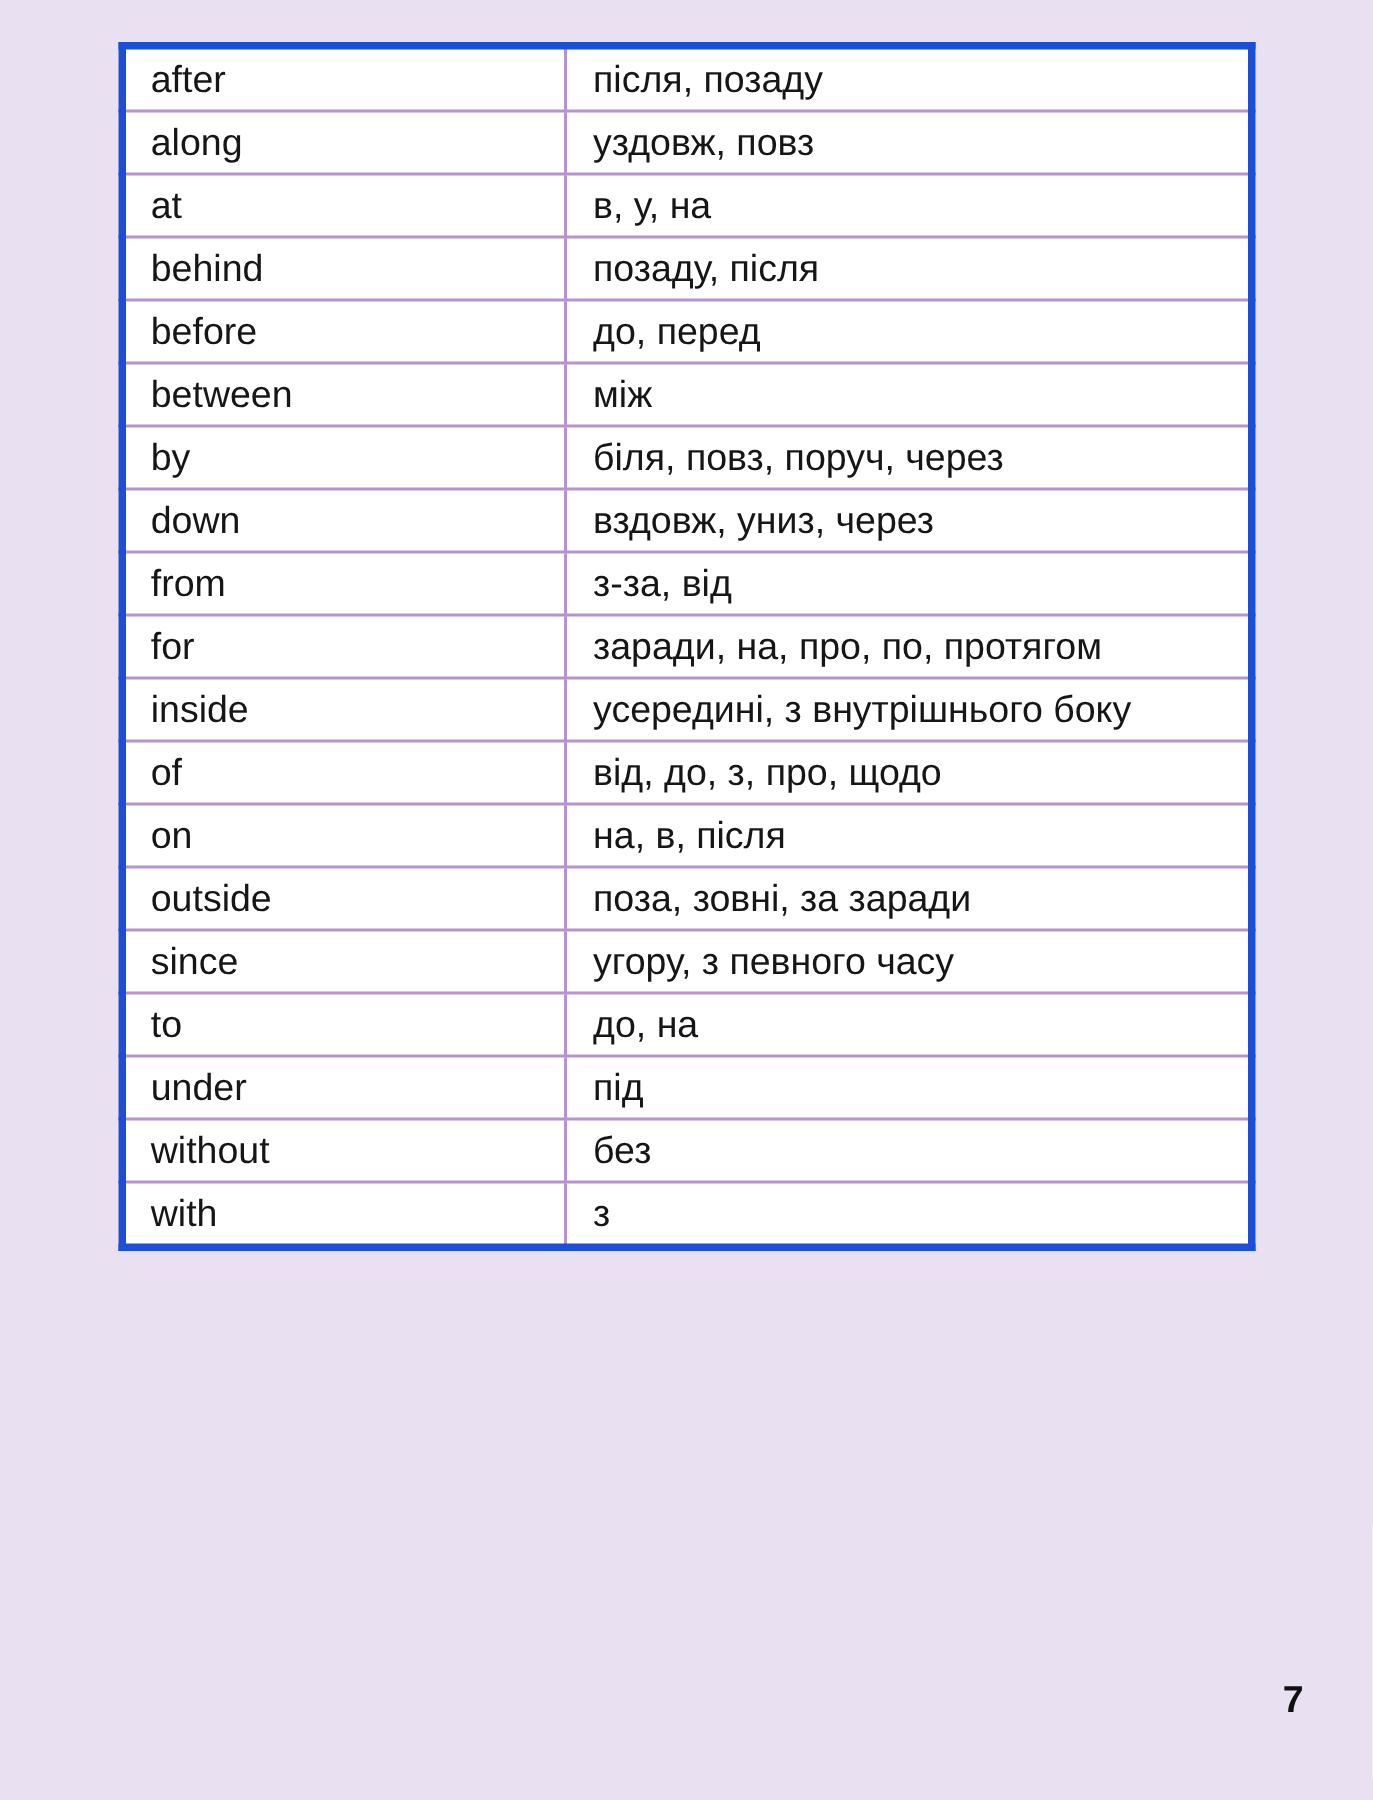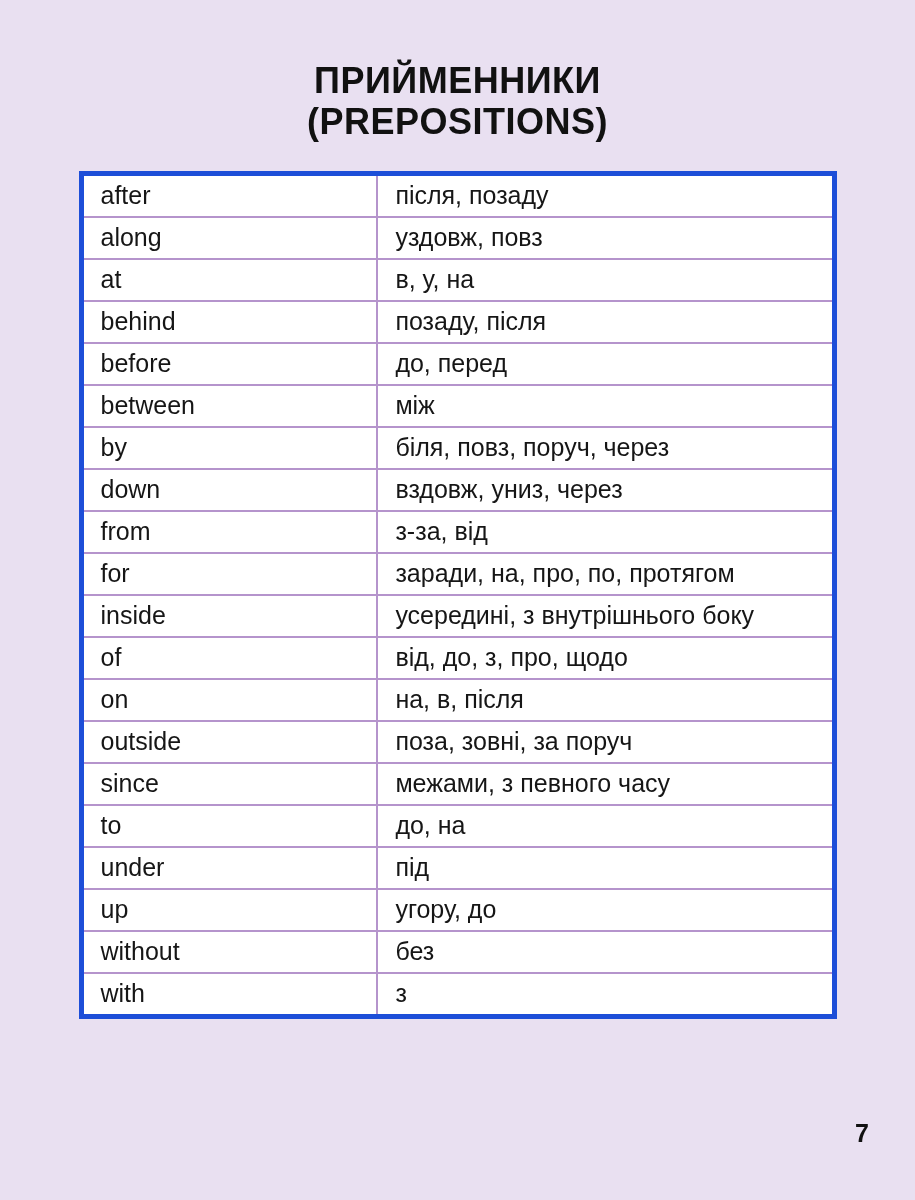--- a/index.html
+++ b/index.html
@@ -53,24 +53,20 @@
     font-size: 25px;
     font-weight: bold;
     color: #111111;
   }
 </style>
 </head>
 <body>
 
 <div class="page">
 
-  <div class="title-block">
-    <div class="title-line">ПРИЙМЕННИКИ</div>
-    <div class="title-line">(PREPOSITIONS)</div>
-  </div>
 
   <table class="prepositions">
     <tbody>
         <tr>
           <td class="col-en">after</td>
           <td class="col-uk">після, позаду</td>
         </tr>
         <tr>
           <td class="col-en">along</td>
           <td class="col-uk">уздовж, повз</td>
@@ -114,37 +110,33 @@
         <tr>
           <td class="col-en">of</td>
           <td class="col-uk">від, до, з, про, щодо</td>
         </tr>
         <tr>
           <td class="col-en">on</td>
           <td class="col-uk">на, в, після</td>
         </tr>
         <tr>
           <td class="col-en">outside</td>
-          <td class="col-uk">поза, зовні, за поруч</td>
+          <td class="col-uk">поза, зовні, за заради</td>
         </tr>
         <tr>
           <td class="col-en">since</td>
-          <td class="col-uk">межами, з певного часу</td>
+          <td class="col-uk">угору, з певного часу</td>
         </tr>
         <tr>
           <td class="col-en">to</td>
           <td class="col-uk">до, на</td>
         </tr>
         <tr>
           <td class="col-en">under</td>
           <td class="col-uk">під</td>
-        </tr>
-        <tr>
-          <td class="col-en">up</td>
-          <td class="col-uk">угору, до</td>
         </tr>
         <tr>
           <td class="col-en">without</td>
           <td class="col-uk">без</td>
         </tr>
         <tr>
           <td class="col-en">with</td>
           <td class="col-uk">з</td>
         </tr>
       </tbody>

